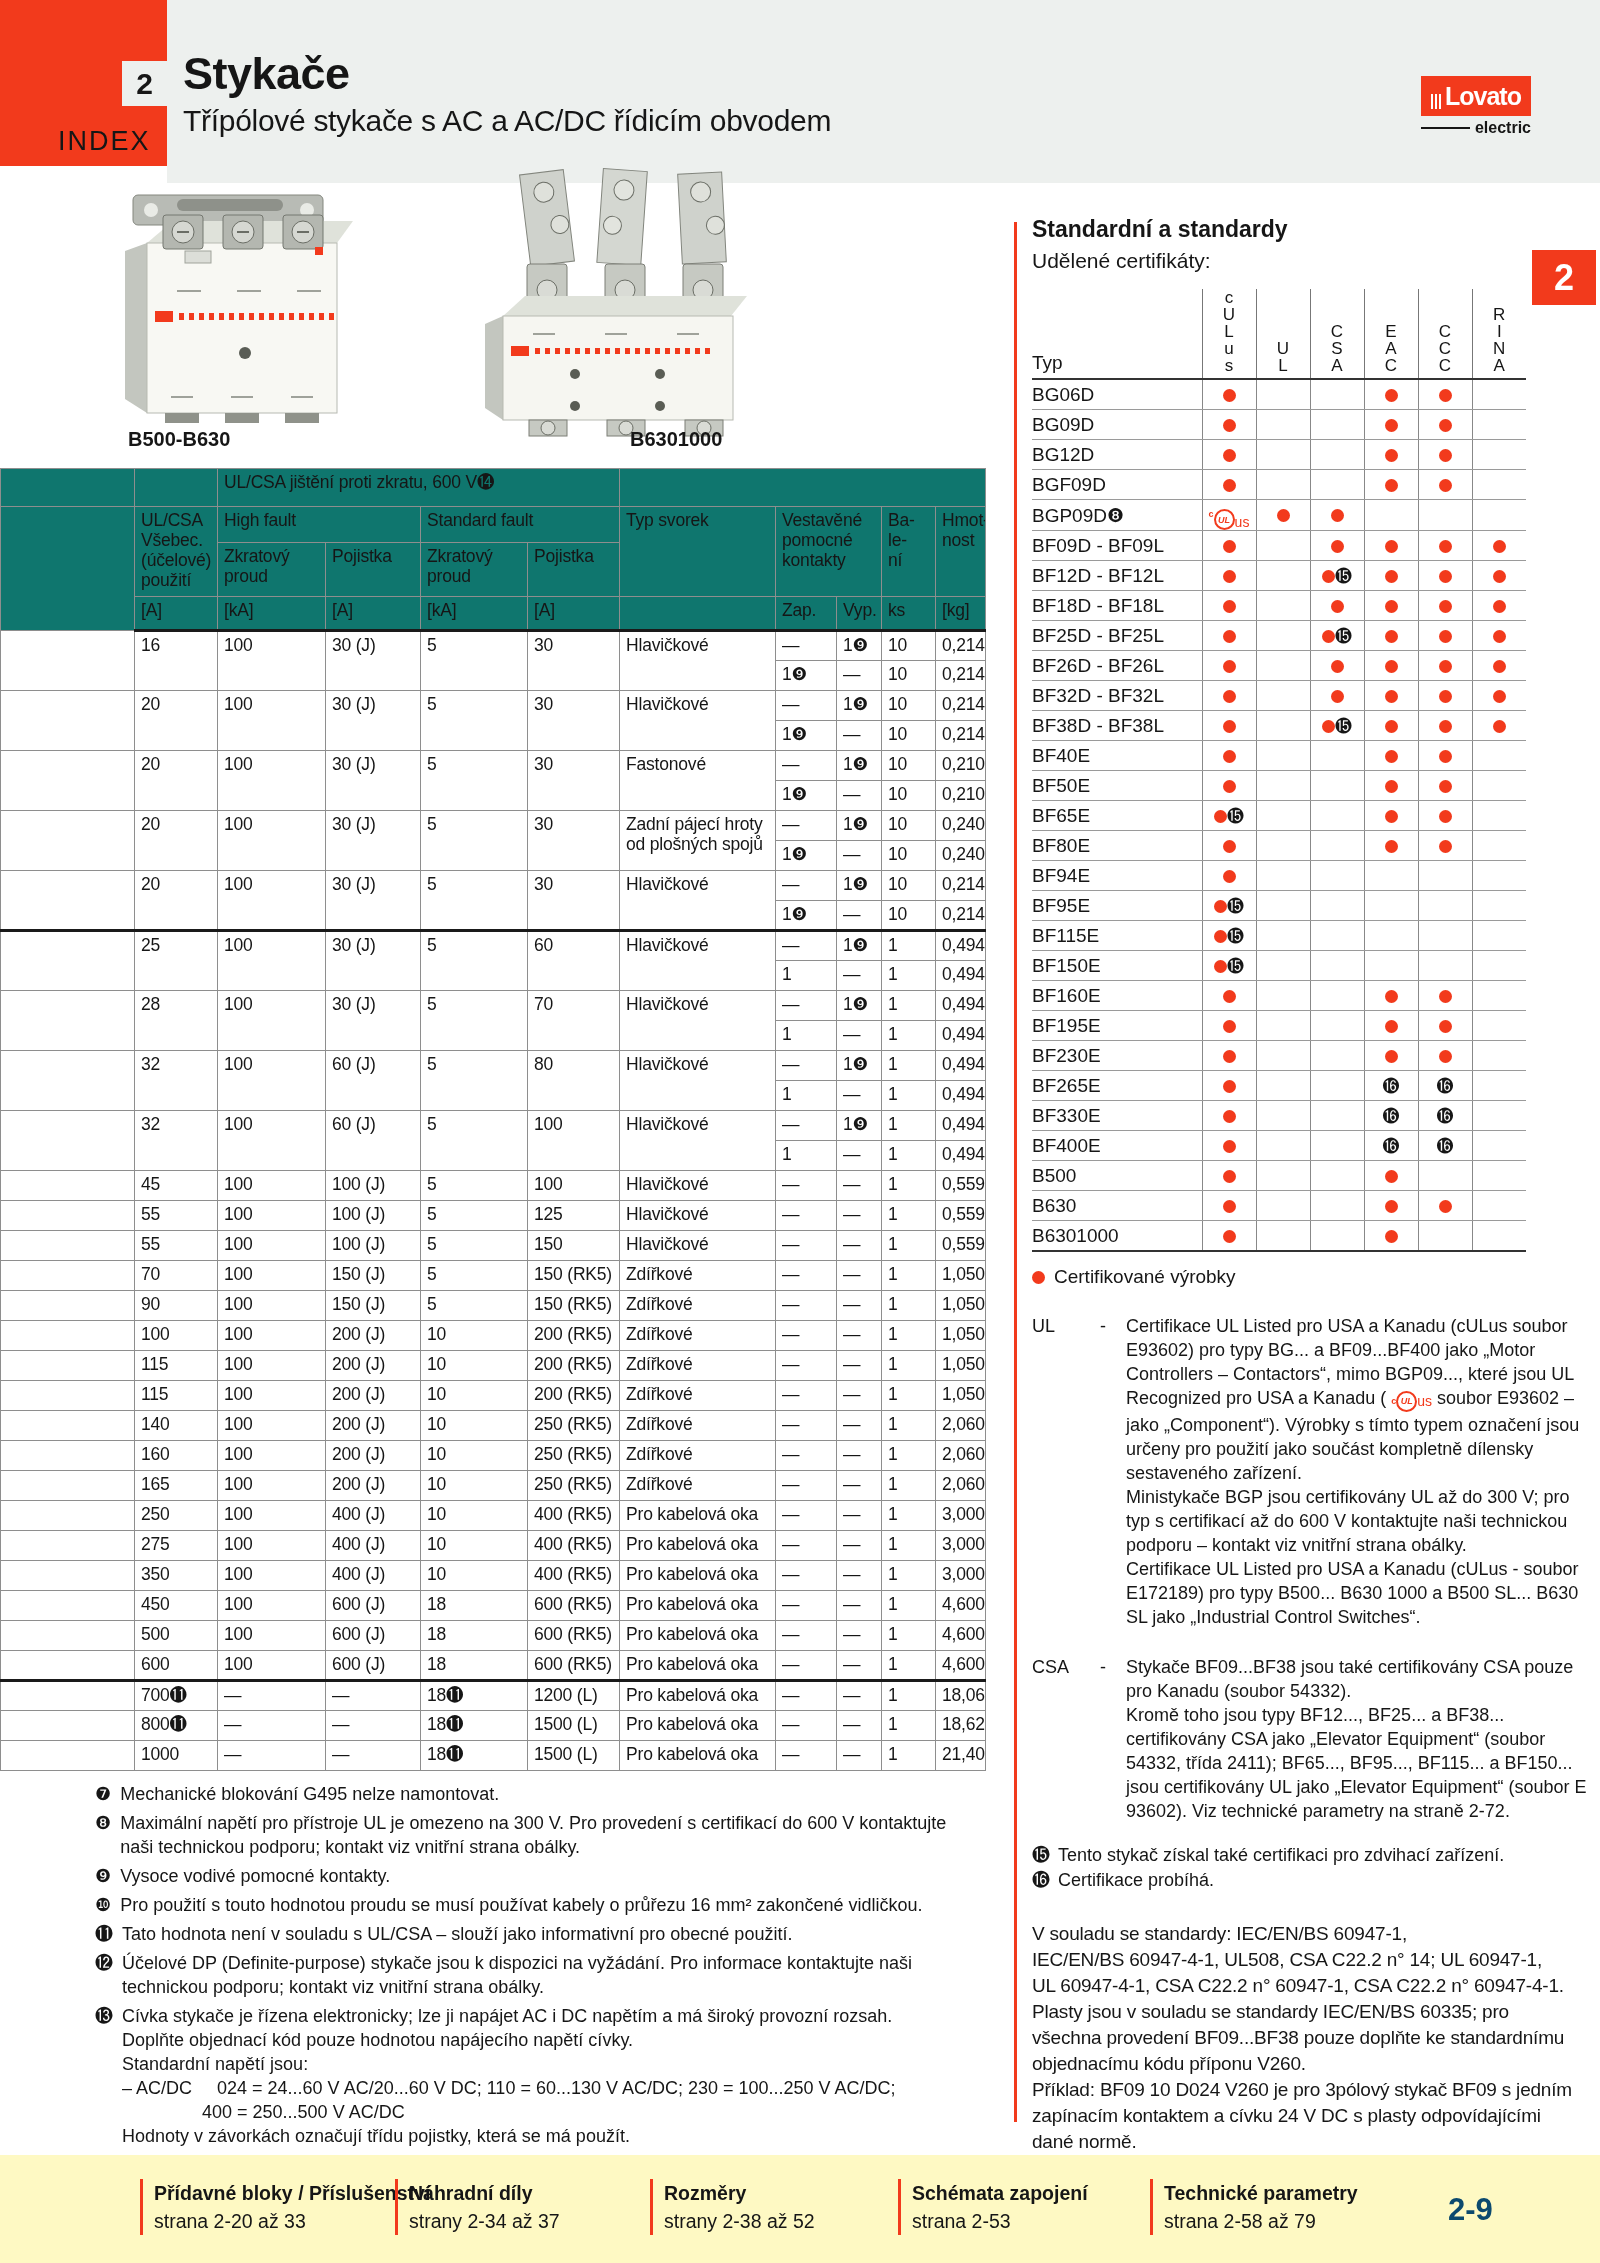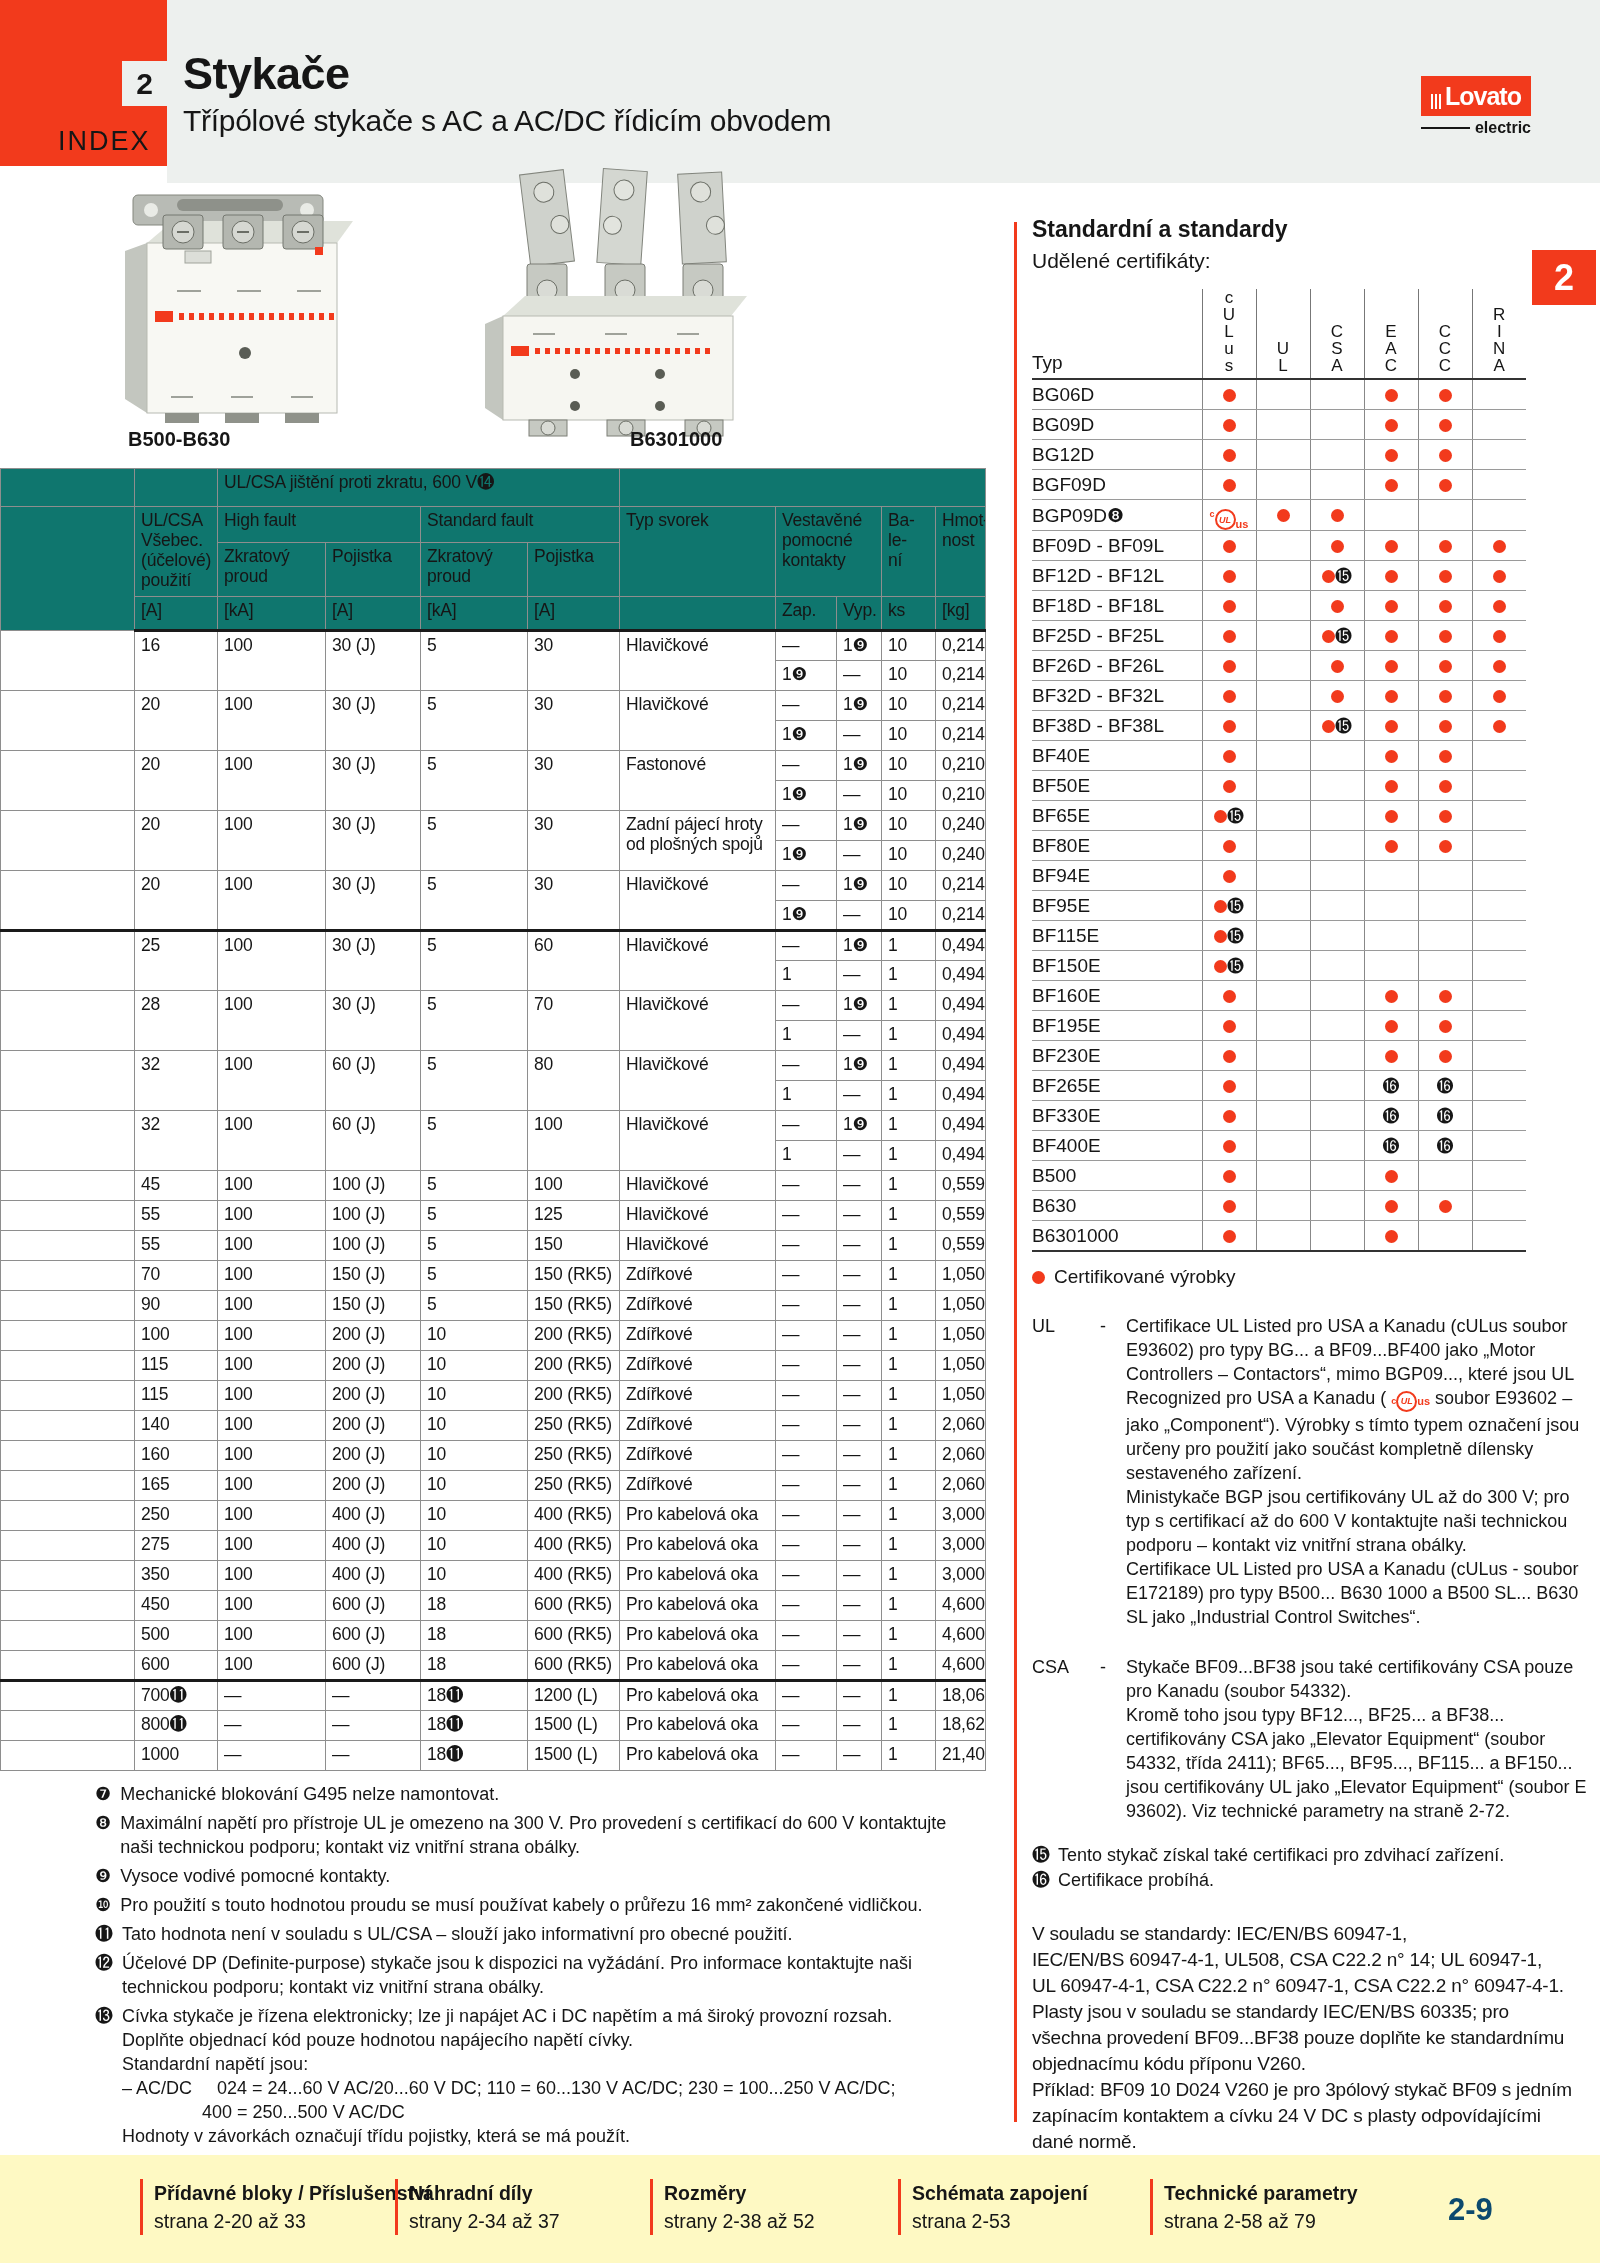--- a/index.html
+++ b/index.html
@@ -57,21 +57,21 @@
                  text-align:center;vertical-align:middle;}
   .cert-table td.typ{border-left:none;text-align:left;}
   .cert-table tr:last-child td{border-bottom:2px solid #333;}
   .vstack span{display:block;line-height:17px;font-size:17px;text-align:center;}
   .rdot{display:inline-block;width:13px;height:13px;border-radius:50%;background:#f23a1c;vertical-align:middle;}
   .fnm{font-size:17px;vertical-align:middle;}
   .ulmark{display:inline-flex;align-items:center;color:#f23a1c;white-space:nowrap;}
   .um-c{font-size:9px;align-self:flex-start;font-weight:bold;}
   .um-o{width:17px;height:17px;border:2px solid #f23a1c;border-radius:50%;display:inline-flex;align-items:center;
         justify-content:center;font-size:9px;font-weight:bold;font-style:italic;}
-  .um-us{font-size:11px;align-self:flex-end;font-weight:bold;}
+  .um-us{font-size:14px;align-self:flex-end;font-weight:normal;}
   .legend{margin-top:14px;font-size:19px;display:flex;align-items:center;gap:9px;}
   .para{display:flex;font-size:18px;line-height:24px;margin-top:26px;}
   .para-label{width:68px;flex:none;}
   .para-dash{width:26px;flex:none;}
   .para-body{flex:1;white-space:pre-line;}
   .notes{margin-top:20px;font-size:18px;line-height:25px;}
   .note{display:flex;gap:8px;}
   .standards{margin-top:28px;font-size:19px;line-height:26px;white-space:pre-line;letter-spacing:-0.2px;}
   
   .footer-band{position:absolute;left:0;top:2155px;width:1600px;height:108px;background:#fef9c3;}

